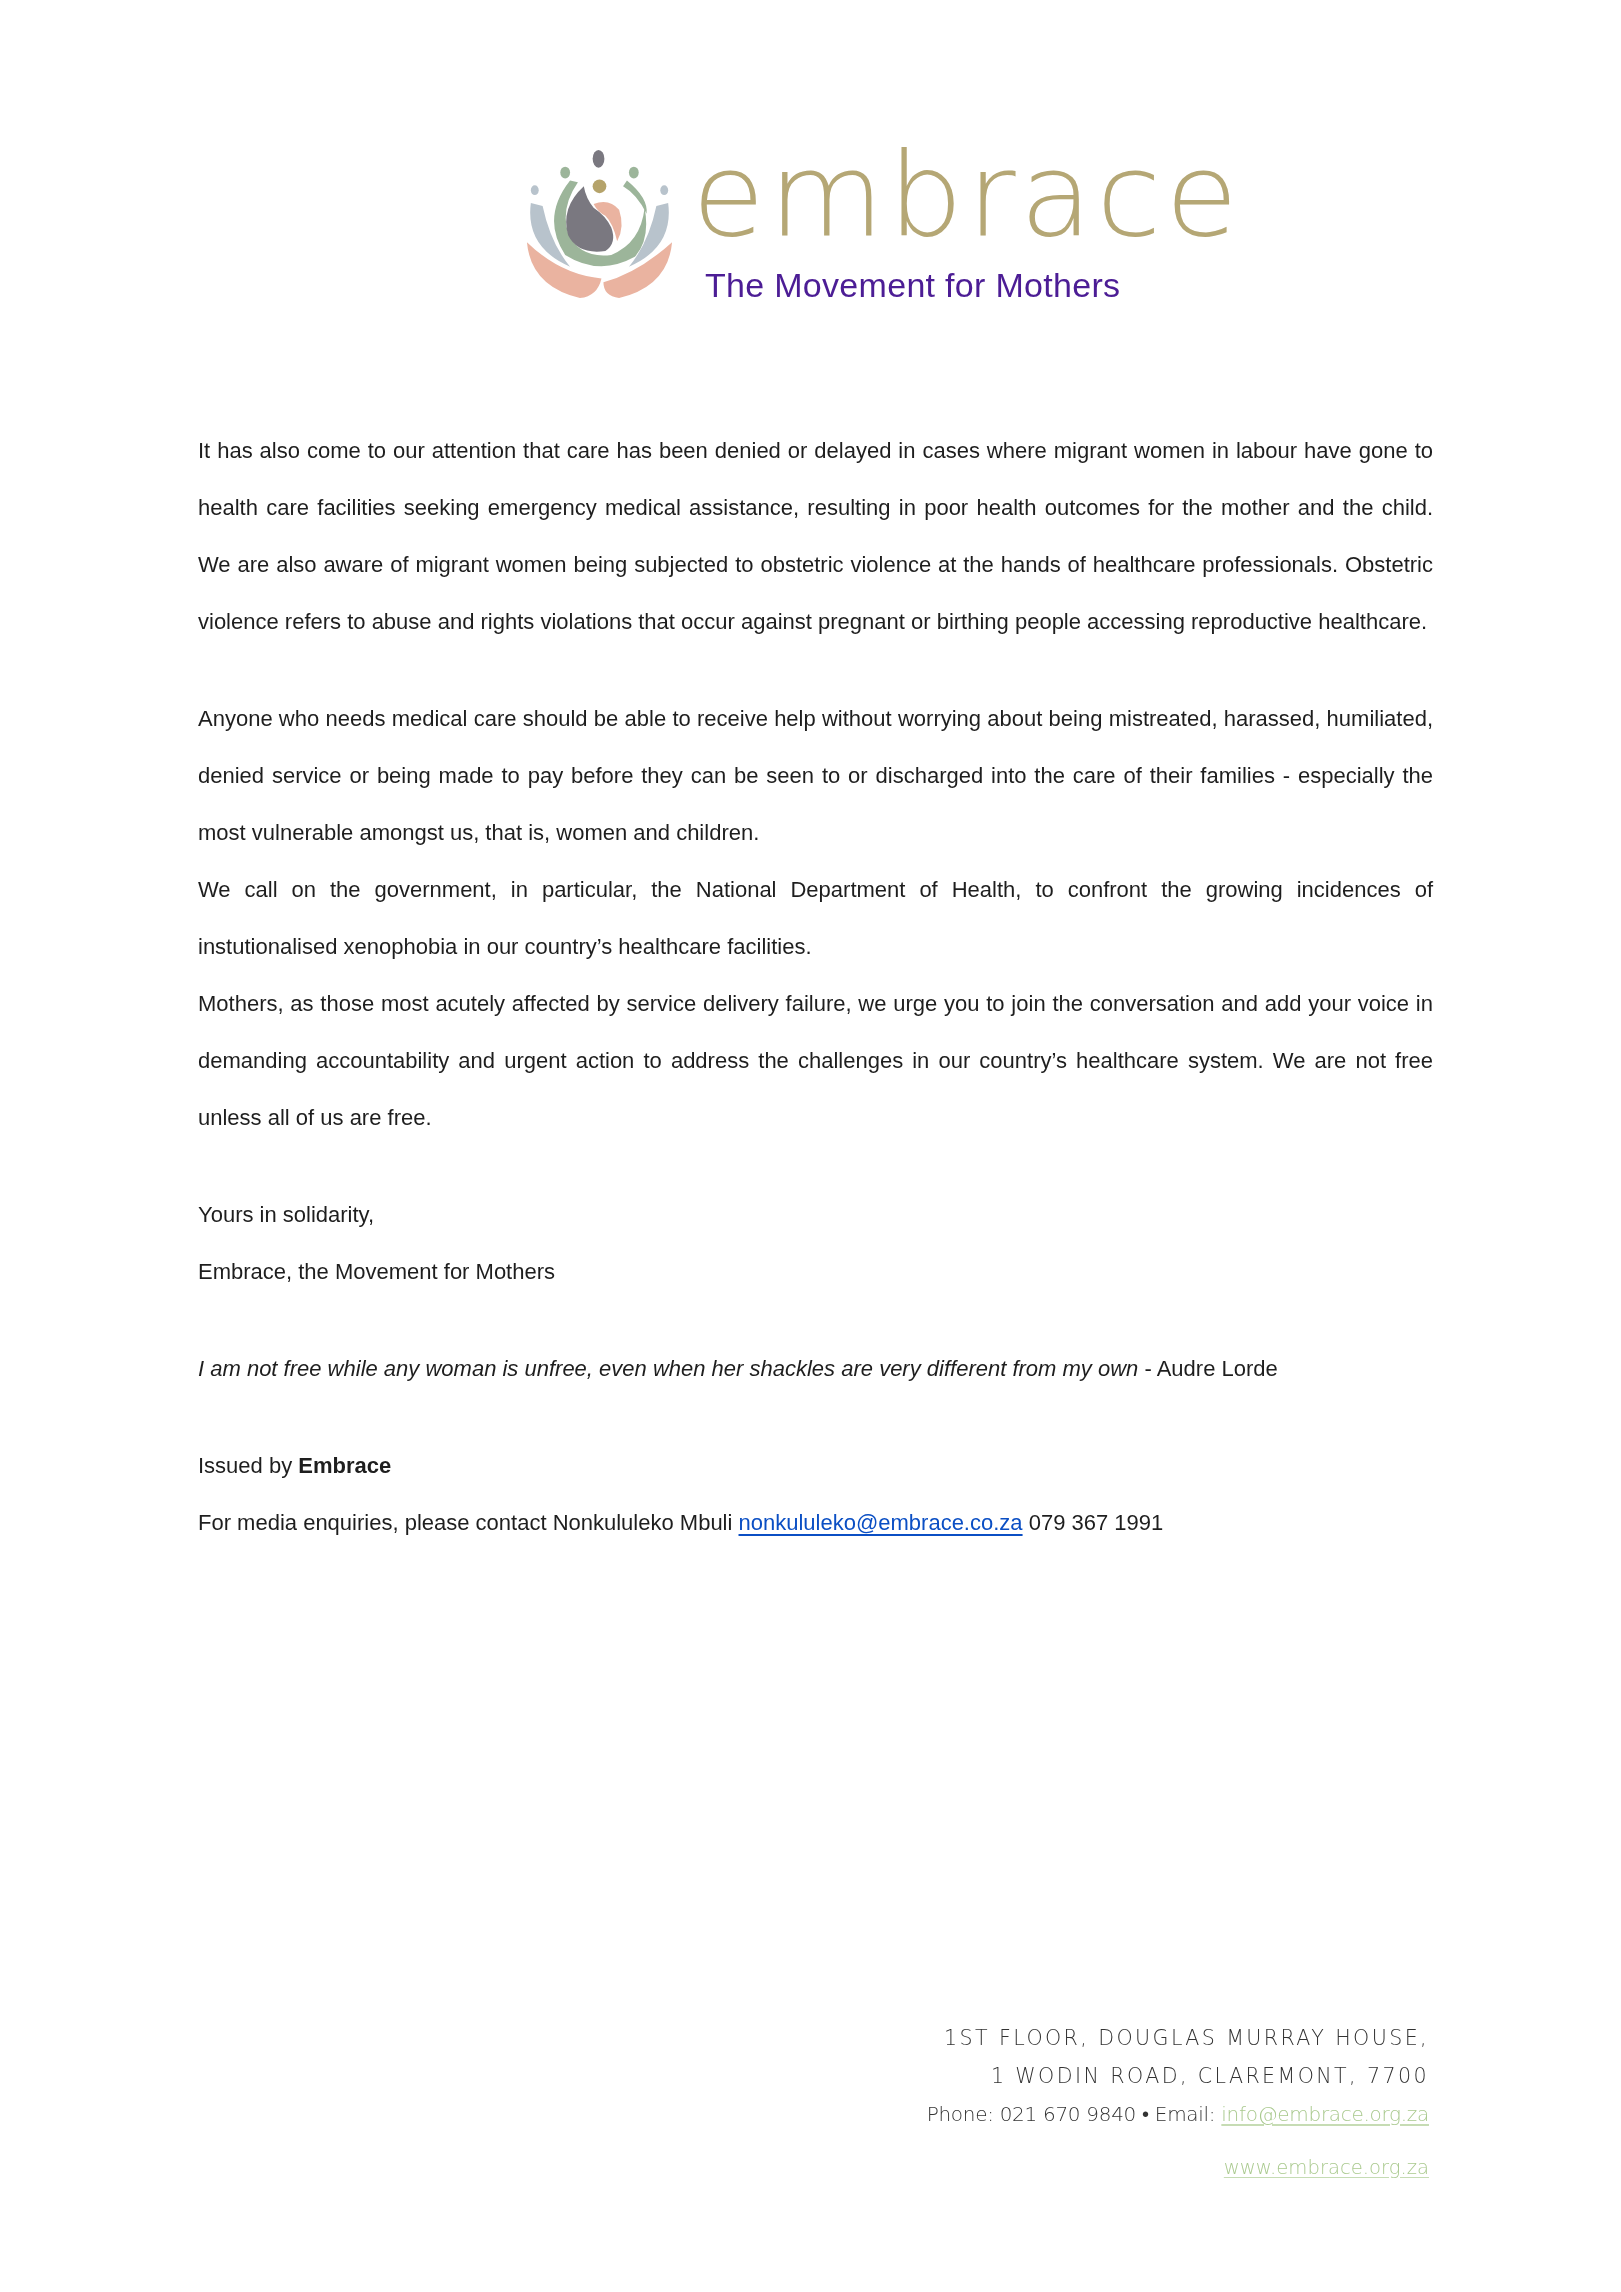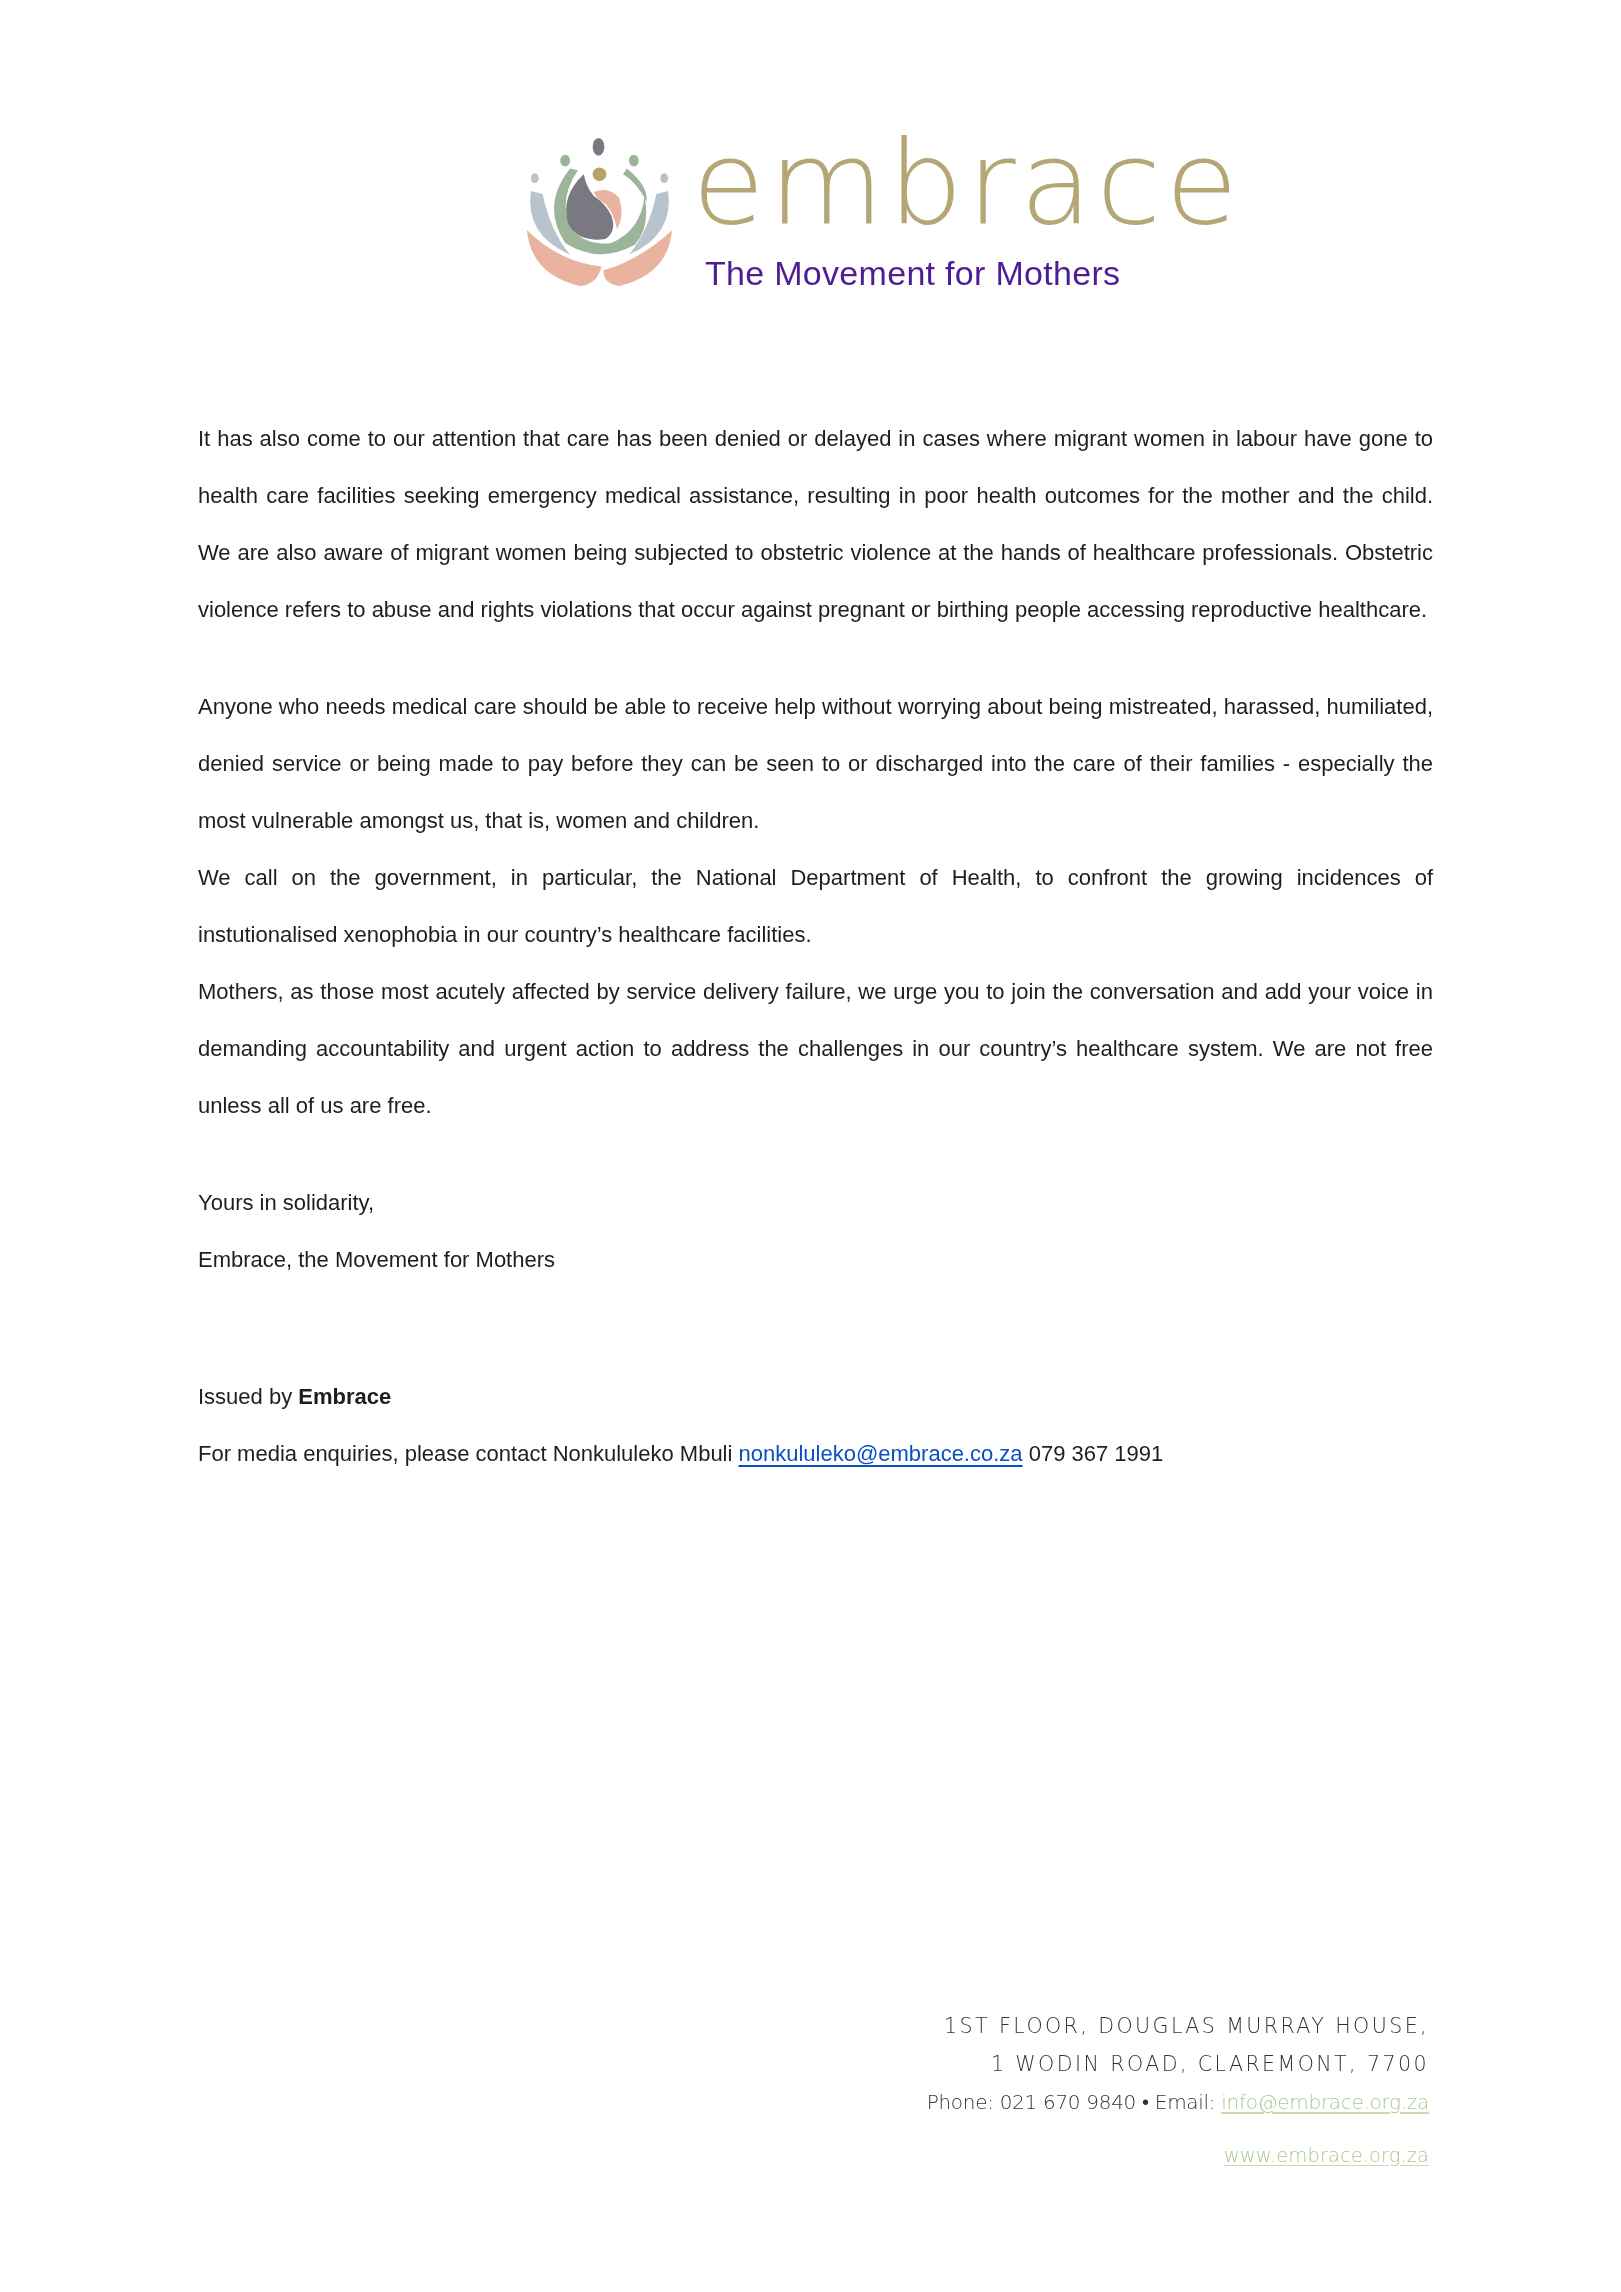--- a/index.html
+++ b/index.html
@@ -1,17 +1,17 @@
 <!DOCTYPE html>
 <html><head>
 <meta charset="utf-8">
 <style>
   html, body { margin: 0; padding: 0; background: #ffffff; }
   body { width: 1621px; height: 2293px; position: relative; overflow: hidden; }
-  .page { position: absolute; left: 0; top: 0; width: 1621px; height: 1689px; background: #fff; }
+  .page { position: absolute; left: 0; top: 12px; width: 1621px; height: 1689px; background: #fff; }
   .logo-icon { position: absolute; left: 0; top: 0; width: 157px; height: 152px; }
   .logo-word { position: absolute; left: 692px; top: 125px; font-family: "DejaVu Sans", sans-serif;
     font-weight: 200; font-size: 116px; line-height: 116px; color: #b5a775; letter-spacing: 3.9px;
     transform: scaleX(1.02); transform-origin: left top; -webkit-text-stroke: 0px; }
   .logo-tagline { position: absolute; left: 705px; top: 259px; font-family: Liberation Sans, sans-serif;
     font-weight: 300; font-size: 34px; line-height: 29px; color: #4c1d95; letter-spacing: 0.3px; }
 
   
   .body-text { position: absolute; left: 198px; top: 410px; width: 1235px;
     font-family: Liberation Sans, sans-serif; font-size: 22px; line-height: 57px; color: #1e1e1e; }
@@ -66,20 +66,21 @@
   <div class="body-text">
     <p class="last-left">It has also come to our attention that care has been denied or delayed in cases where migrant women in labour have gone to health care facilities seeking emergency medical assistance, resulting in poor health outcomes for the mother and the child. We are also aware of migrant women being subjected to obstetric violence at the hands of healthcare professionals. Obstetric violence refers to abuse and rights violations that occur against pregnant or birthing people accessing reproductive healthcare.</p>
     <div class="blank"></div>
     <p class="last-left">Anyone who needs medical care should be able to receive help without worrying about being mistreated, harassed, humiliated, denied service or being made to pay before they can be seen to or discharged into the care of their families - especially the most vulnerable amongst us, that is, women and children.</p>
     <p class="last-left">We call on the government, in particular, the National Department of Health, to confront the growing incidences of instutionalised xenophobia in our country’s healthcare facilities.</p>
     <p class="last-left">Mothers, as those most acutely affected by service delivery failure, we urge you to join the conversation and add your voice in demanding accountability and urgent action to address the challenges in our country’s healthcare system. We are not free unless all of us are free.</p>
     <div class="blank"></div>
     <p class="left">Yours in solidarity,</p>
     <p class="left">Embrace, the Movement for Mothers</p>
     <div class="blank"></div>
+    <p class="last-left quote"><em>I am not free while any woman is unfree, even when her shackles are very different from my own</em><span> - Audre Lorde</span></p>
     <div class="blank"></div>
     <p class="left issued"><span>Issued by </span><strong>Embrace</strong></p>
     <p class="last-left"><span>For media enquiries, please contact Nonkululeko Mbuli </span><a class="email-link">nonkululeko@embrace.co.za</a><span> 079 367 1991</span></p>
   </div>
 
   <div class="footer">
     <div class="addr">1st Floor, Douglas Murray House,</div>
     <div class="addr">1 Wodin Road, Claremont, 7700</div>
     <div class="contact"><span>Phone: 021 670 9840 • Email: </span><a class="green-link">info@embrace.org.za</a></div>
     <div class="web"><a class="green-link">www.embrace.org.za</a></div>

